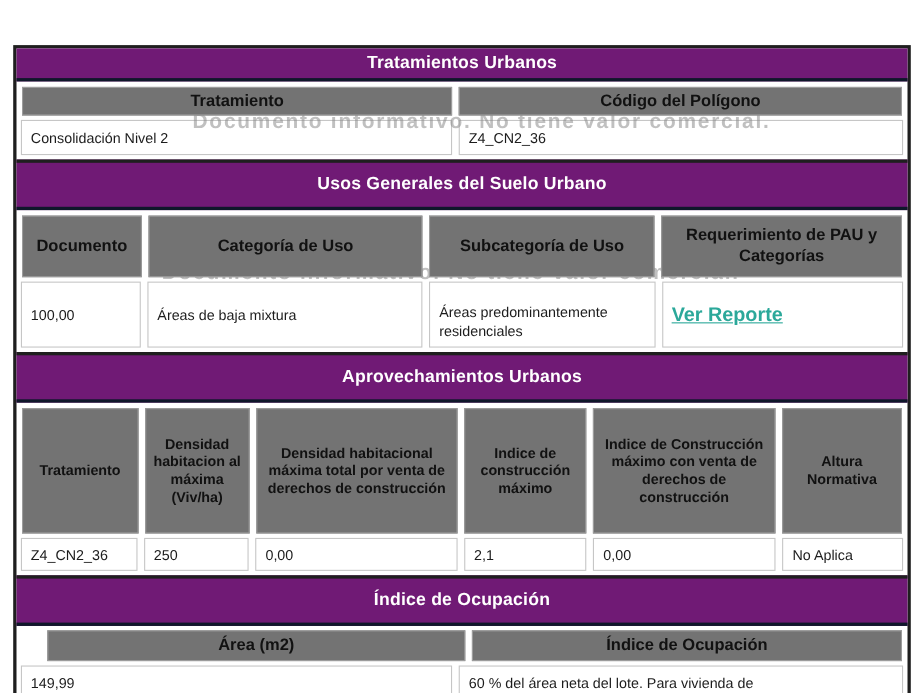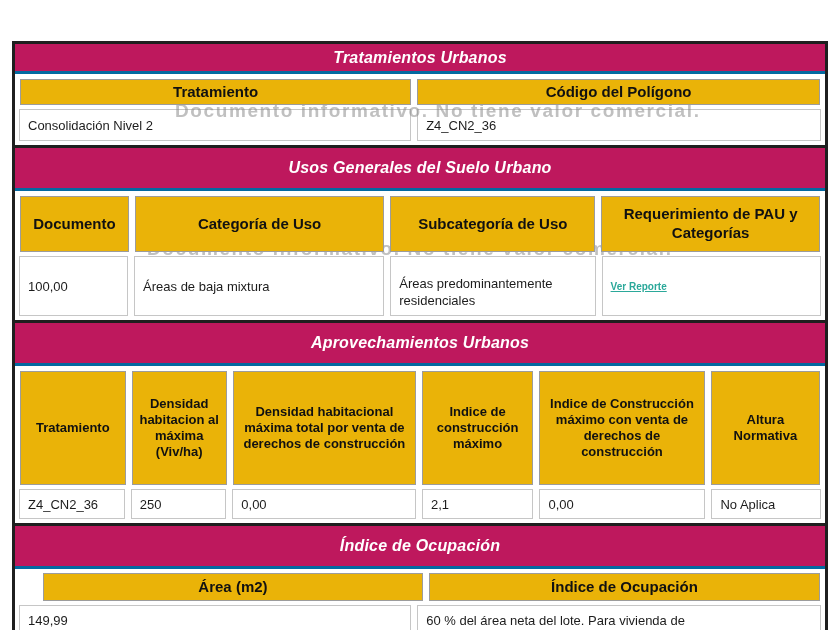--- a/index.html
+++ b/index.html
@@ -4,34 +4,34 @@
 <style>
   * { margin:0; padding:0; box-sizing:border-box; }
   html,body { width:840px; height:630px; background:#ffffff; overflow:hidden;
               font-family:"Liberation Sans", sans-serif; color:#1c1c1c; }
   .canvas { position:relative; width:840px; height:630px; background:#fff; }
 
   .doc { position:absolute; left:12px; top:41px; width:816px;
          border:3px solid #1f1f1f; background:#fff; }
 
   
-  .band { height:30px; background:#be185d; border-bottom:3px solid #0369a1;
+  .band { height:30px; background:#701a75; border-bottom:3px solid #0f172a;
           display:flex; align-items:center; justify-content:center;
-          position:relative; z-index:6;font-style:italic; }
+          position:relative; z-index:6; }
   .band.mid { border-top:3px solid #1f1f1f; height:46px; }
   .band-title { color:#ffffff; font-weight:bold; font-size:16px; letter-spacing:.2px; }
   .band-sliver { border-top:3px solid #1f1f1f; height:12px; background:#19a390; }
 
   
   .row { display:flex; gap:6px; }
   .hrow { margin:5px 5px 0 5px; position:relative; z-index:6; }
   .drow { margin:4px; position:relative; z-index:4; }
 
   
-  .gcell { background:#eab308; border:1px solid #9c9c9c;
+  .gcell { background:#737373; border:1px solid #9c9c9c;
            display:flex; align-items:center; justify-content:center;
            text-align:center; font-weight:bold; font-size:15px; color:#111;
            line-height:1.25; padding:2px 6px; }
   .gcell.sm { font-size:13px; padding:2px 3px; }
   .wcell { background:#fff; border:1px solid #c6c6c6; font-size:13px;
            display:flex; align-items:center; padding:2px 8px; }
   .wcell.top { align-items:flex-start; padding-top:19px; line-height:1.3; }
 
   
   .c-half-a { flex:0 0 48.9%; }
@@ -54,21 +54,21 @@
   .h1 { height:26px; }
   .d1 { height:32px; }
   .h2 { height:56px; }
   .d2 { height:60px; }
   .h3 { height:114px; }
   .d3 { height:30px; }
   .h4 { height:28px; margin-top:4px;margin-left:28px; }
   .d4 { height:30px; }
 
   .link { color:#2ba89a; font-weight:bold; text-decoration:underline;
-          font-size:10px; cursor:pointer; }
+          font-size:18px; cursor:pointer; }
 
   .watermark { position:absolute; z-index:5; white-space:nowrap;
                color:rgba(140,140,140,0.55); font-size:19px;
                letter-spacing:1.6px; font-weight:bold; }
   .wm1 { left:160px; top:56px; }   
   .wm2 { left:132px; top:194px; }
 </style>
 </head>
 <body>
 

